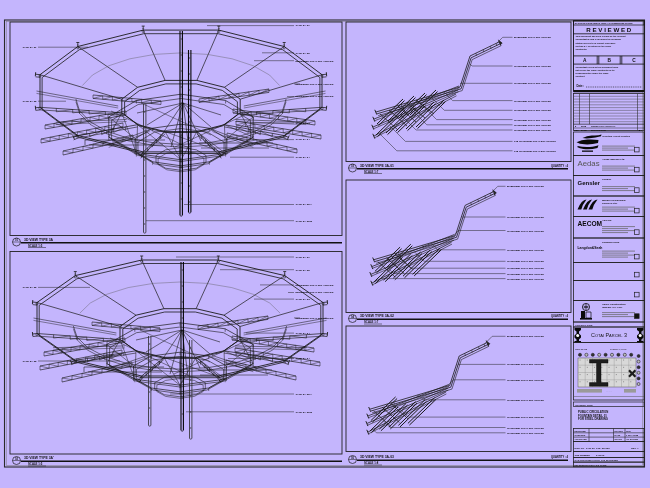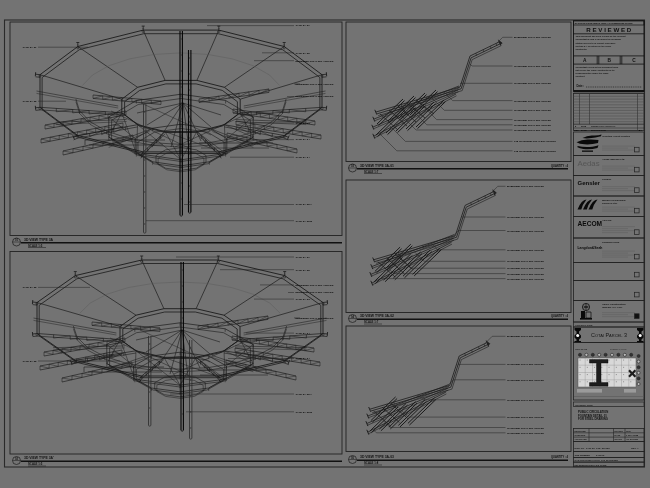--- a/index.html
+++ b/index.html
@@ -1,14 +1,14 @@
 <!DOCTYPE html>
 <html><head><meta charset="utf-8"><style>
 html,body{margin:0;padding:0;background:#fff;}
-.page{position:relative;width:650px;height:488px;background:#737373;overflow:hidden;}
+.page{position:relative;width:650px;height:488px;background:#c4b5fd;overflow:hidden;}
 svg{position:absolute;left:0;top:0;}
 text{font-family:"Liberation Sans",sans-serif;}
 </style></head><body>
 <div class="page">
 <svg width="650" height="488" viewBox="0 0 650 488">
 
 <rect x="4.5" y="20.0" width="640.0" height="447.0" stroke="#2a2a2a" stroke-width="1.1" fill="none"></rect>
 <rect x="6.2" y="21.7" width="636.6" height="443.6" stroke="#777" stroke-width="0.5" fill="none"></rect>
 
 <rect x="10.0" y="22.0" width="332.0" height="213.5" stroke="#222" stroke-width="0.9" fill="none"></rect>

